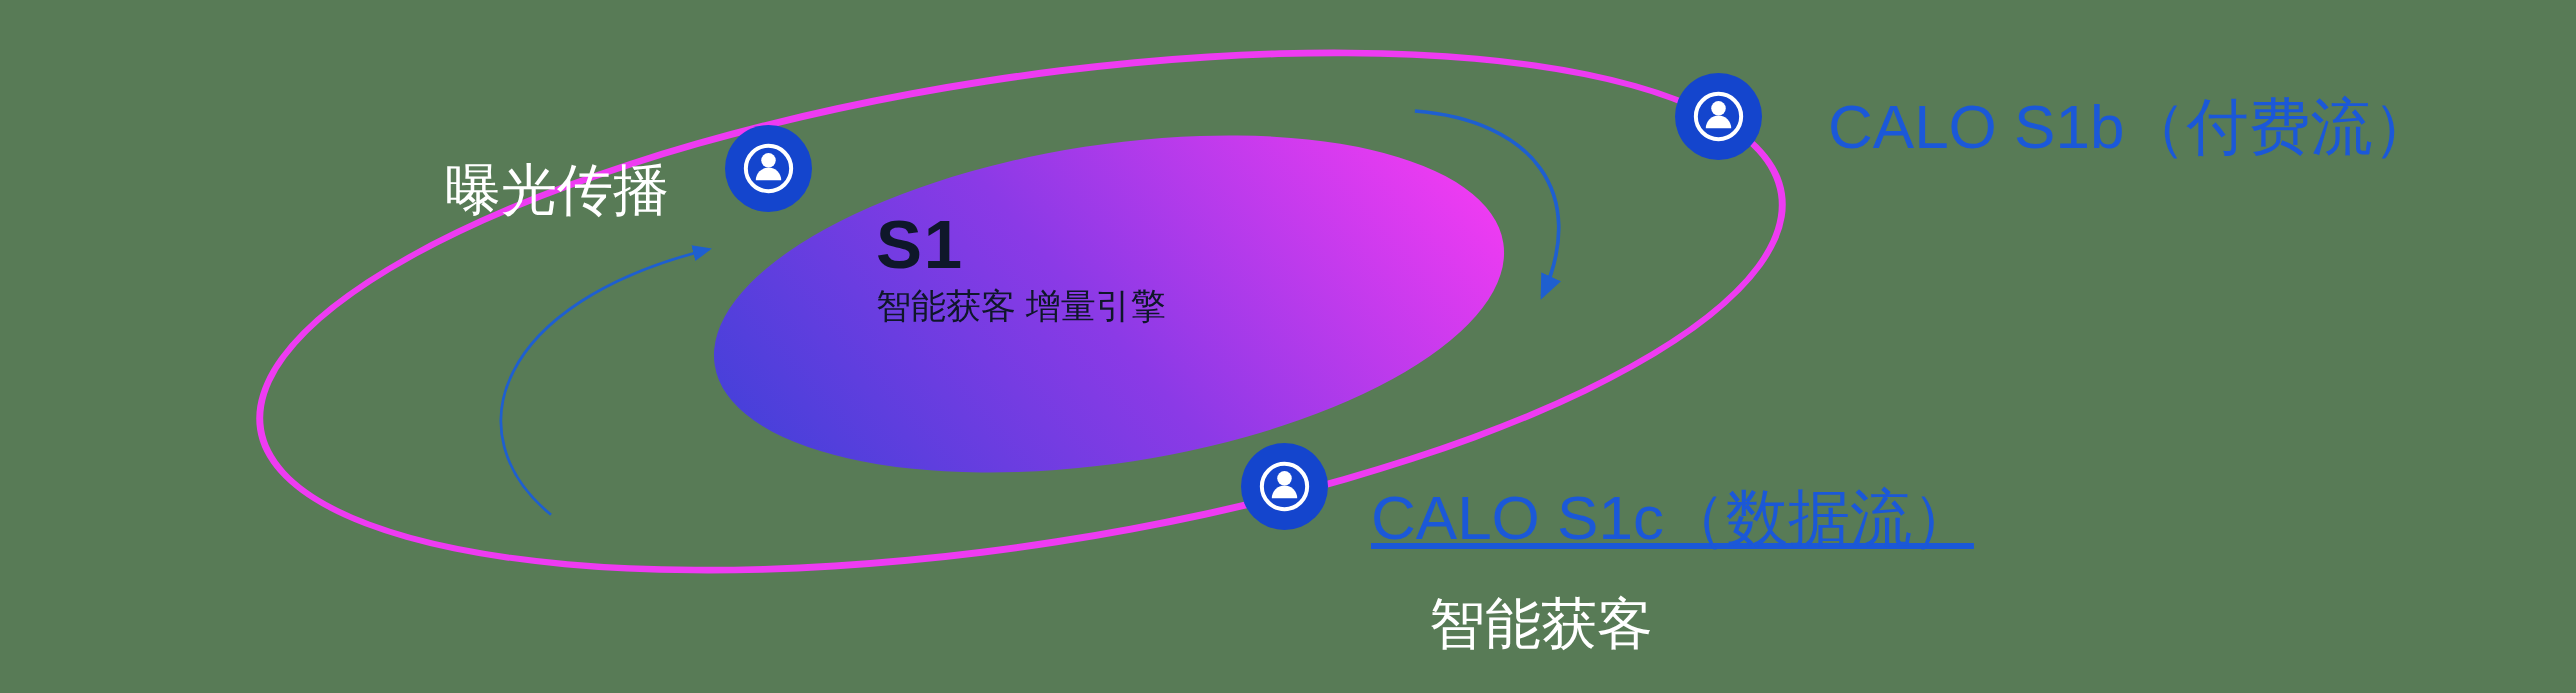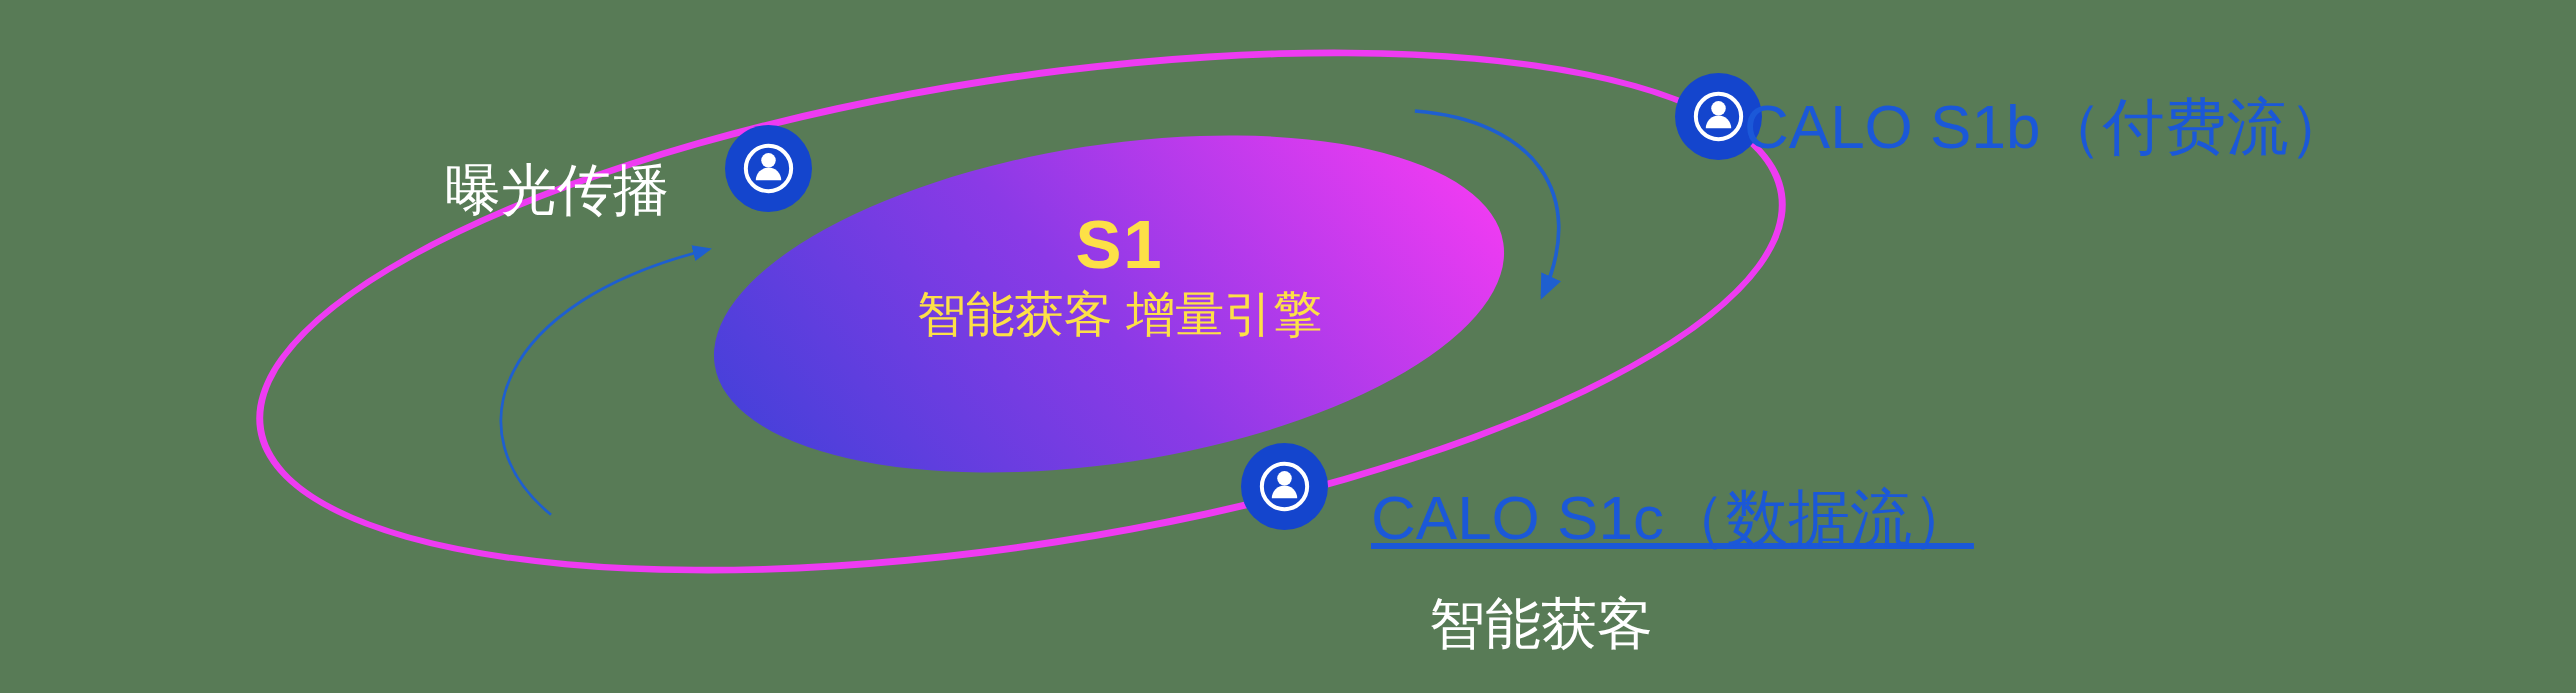--- a/index.html
+++ b/index.html
@@ -36,34 +36,34 @@
     top: 145px;
     width: 798px;
     height: 318px;
     border-radius: 50%;
     transform: rotate(-8.8deg);
     background: linear-gradient(58deg, #3d41d8 2%, #8b3ae6 48%, #ef3bf2 92%);
   }
 
   .core-text {
     position: absolute;
-    left: 842px;
+    left: 876px;
     top: 205px;
     width: 555px;
-    text-align: center;
-    color: #fde047;
+    text-align: left;
+    color: #0f172a;
   }
   .core-title {
     font-size: 69px;
     font-weight: bold;
     line-height: 1.15;
     letter-spacing: 1.8px;
   }
   .core-subtitle {
-    font-size: 49px;
+    font-size: 35px;
     line-height: 1.25;
     white-space: nowrap;
   }
 
   
   .node {
     position: absolute;
     width: 87px;
     height: 87px;
   }
@@ -81,21 +81,21 @@
     white-space: nowrap;
   }
   .label-sub {
     position: absolute;
     color: #ffffff;
     font-size: 56px;
     white-space: nowrap;
   }
   .title-s1a { left: 44px;   top: 31px; }
   .sub-s1a   { left: 445px;  top: 153px; }
-  .title-s1b { left: 1744px; top: 85px; }
+  .title-s1b { left: 1828px; top: 85px; }
   .sub-s1b   { left: 1955px; top: 202px; }
   .title-s1c { left: 1371px; top: 476px; text-decoration: underline; }
   .sub-s1c   { left: 1429px; top: 587px; }
 
   .arrows {
     position: absolute;
     left: 0; top: 0;
     width: 2576px;
     height: 694px;
     pointer-events: none;

